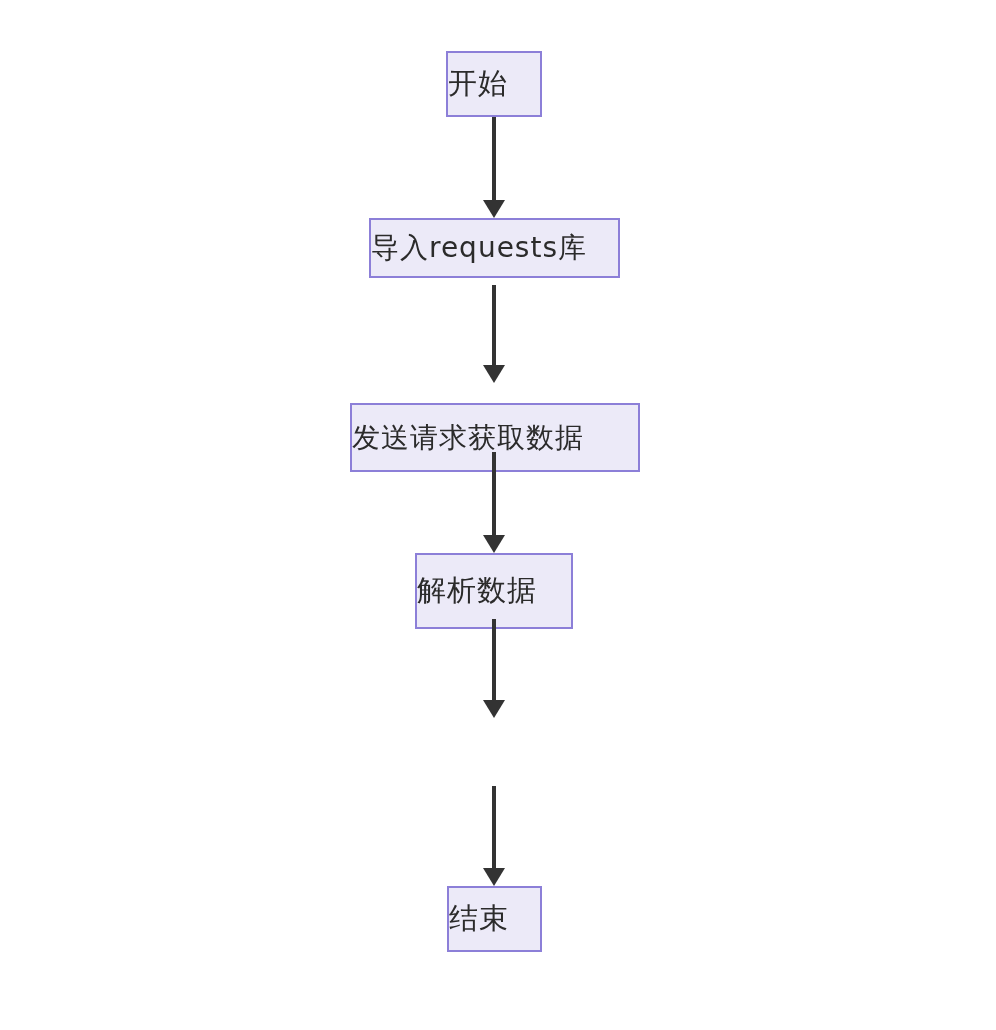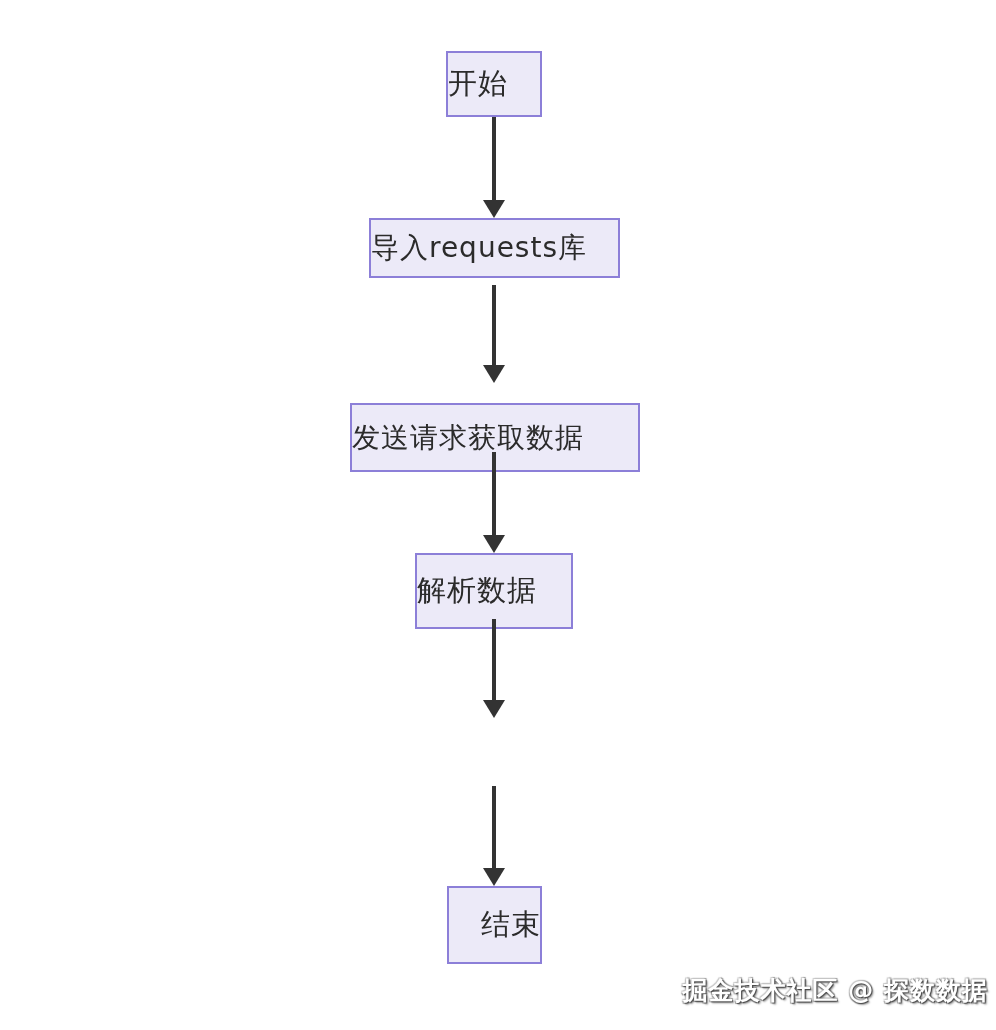--- a/index.html
+++ b/index.html
@@ -31,21 +31,21 @@
     font-size: 29px;
     letter-spacing: 1px;
     white-space: nowrap;
   }
   
   .n1 { left: 446px; top:  51px; width:  96px; height: 66px; }
   .n2 { left: 369px; top: 218px; width: 251px; height: 60px; font-size: 28px; }
   .n3 { left: 350px; top: 383px; width: 290px; height: 69px; font-size: 28px; margin-top: 20px; }
   .n4 { left: 415px; top: 553px; width: 158px; height: 76px; }
   .n5 { left: 414px; top: 718px; width: 160px; height: 68px; }
-  .n6 { left: 447px; top: 886px; width:  95px; height: 78px; padding-left: 32px; }
+  .n6 { left: 447px; top: 886px; width:  95px; height: 66px; }
 
   .arrow {
     position: absolute;
     left: 483px;
     width: 22px;
   }
   .arrow .shaft {
     width: 4px;
     margin: 0 auto;
     background: var(--arrow-color);
@@ -123,15 +123,14 @@
 
   <div class="arrow a5">
     <div class="shaft"></div>
     <div class="head"></div>
   </div>
 
   <div class="flow-node n6">
     <span>结束</span>
   </div>
 
-  <div class="watermark">掘金技术社区 @ 探数数据</div>
 
 </div>
 
 </body></html>

